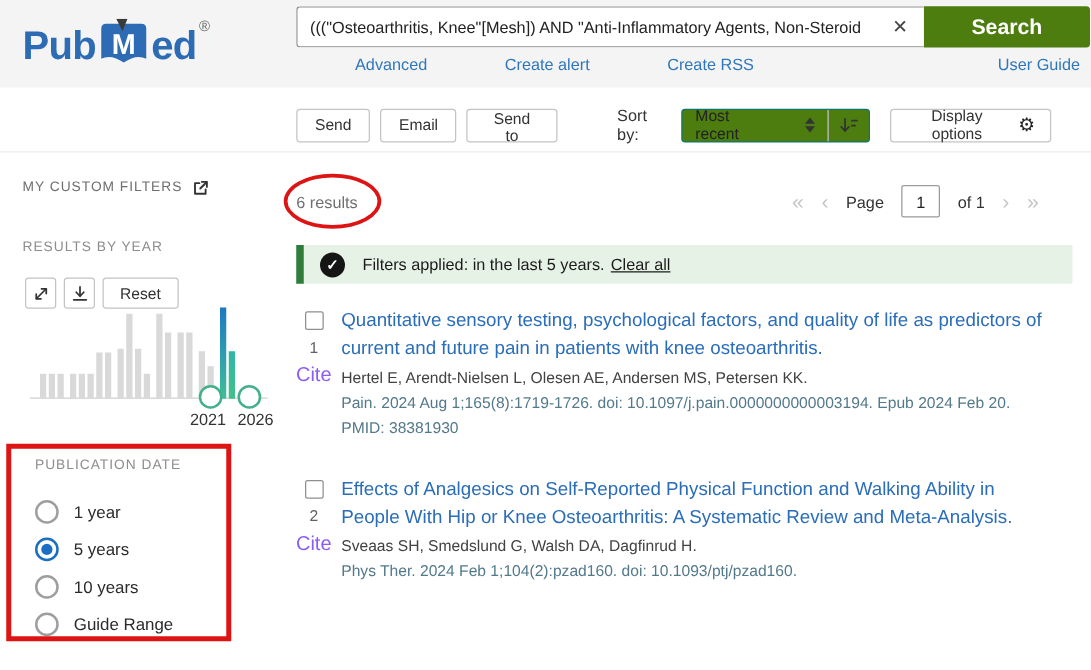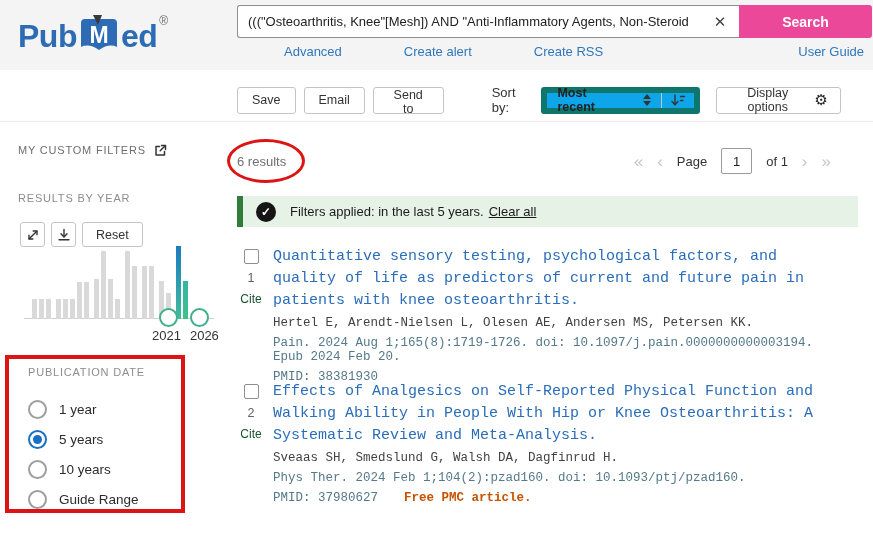--- a/index.html
+++ b/index.html
@@ -20,35 +20,35 @@
   .search-input {
     width:100%; height:33px; border:1px solid #8f8f8f; border-right:none; border-radius:3px 0 0 3px;
     padding:0 34px 0 10px; font-size:13px; font-family:"Liberation Sans",sans-serif; color:#222; background:#fff;
     white-space:nowrap; overflow:hidden;
   }
   .search-clear {
     position:absolute; right:6px; top:0; height:33px; width:26px; border:none; background:transparent;
     font-size:15px; color:#444; cursor:pointer; line-height:33px; text-align:center;
   }
   .search-btn {
-    width:133px; height:33px; background:#ec4899; color:#fff; border:none; border-radius:0 3px 3px 0;
-    font-size:14px; font-weight:bold; cursor:pointer; font-family:"Liberation Sans",sans-serif;
+    width:133px; height:33px; background:#4d7c0f; color:#fff; border:none; border-radius:0 3px 3px 0;
+    font-size:17px; font-weight:bold; cursor:pointer; font-family:"Liberation Sans",sans-serif;
   }
   .header-links { position:absolute; left:237px; top:44px; display:flex; gap:15px; font-size:13px; }
   .header-links a, .user-guide { color:#2e77bd; text-decoration:none; cursor:pointer;margin-left:47px; }
   .user-guide { position:absolute; right:9px; top:44px; font-size:13px; }
   
   .toolbar { position:absolute; left:237px; right:32px; top:86px; height:28px; display:flex; align-items:center; }
   .tb-btn {
     height:27px; padding:0 14px; background:#fff; border:1px solid #c4c4c4; border-radius:3px;
     font-size:12.5px; color:#333; margin-right:8px; cursor:pointer; font-family:"Liberation Sans",sans-serif;
   }
   .sort-area { display:flex; align-items:center; margin-left:auto; }
   .sort-label { font-size:13px; color:#333; margin-right:8px;margin-left:40px; }
-  .sort-group { display:flex; align-items:stretch; border:6px solid #0f766e; border-radius:3px; height:27px; background:#0ea5e9;font-weight:bold; }
+  .sort-group { display:flex; align-items:stretch; border:1px solid #0f766e; border-radius:3px; height:27px; background:#4d7c0f; }
   .sort-select { display:flex; align-items:center; gap:26px; padding:0 10px; font-size:12.5px; color:#222; cursor:pointer; }
   .updown { display:flex; flex-direction:column; gap:2px; }
   .tri-up { width:0; height:0; border-left:4px solid transparent; border-right:4px solid transparent; border-bottom:5px solid #333; }
   .tri-dn { width:0; height:0; border-left:4px solid transparent; border-right:4px solid transparent; border-top:5px solid #333; }
   .sort-order { display:flex; align-items:center; padding:0 8px; border-left:1px solid #c4c4c4; cursor:pointer; }
   .display-btn {
     display:flex; align-items:center; gap:8px; height:27px; padding:0 12px; margin-left:16px;
     background:#fff; border:1px solid #c4c4c4; border-radius:3px; font-size:12.5px; color:#333; cursor:pointer;
     font-family:"Liberation Sans",sans-serif;
   }
@@ -65,22 +65,22 @@
   .banner-check { width:20px; height:20px; border-radius:50%; background:#151515; color:#fff; font-size:12px; font-weight:bold; display:flex; align-items:center; justify-content:center; margin:0 14px 0 13px; }
   .banner-text { font-size:13px; color:#1b1b1b; }
   .banner-clear { color:#1b1b1b; text-decoration:underline; margin-left:5px; cursor:pointer; }
   
   .article { position:absolute; left:237px; width:600px; display:flex; }
   .article-1 { top:246px; }
   .article-2 { top:381px; }
   .art-gutter { width:28px; display:flex; flex-direction:column; align-items:center; gap:7px; padding-top:3px; flex-shrink:0; }
   .art-check { width:15px; height:15px; border:1.5px solid #8f8f8f; border-radius:2px; background:#fff; cursor:pointer; }
   .art-num { font-size:12.5px; color:#616161; }
-  .art-cite { font-size:12px; color:#14532d; cursor:pointer; }
-  .art-body { margin-left:8px; width:575px;font-family:Liberation Mono, monospace; }
+  .art-cite { font-size:16px; color:#8b5cf6; cursor:pointer; }
+  .art-body { margin-left:8px; width:575px; }
   .art-title { font-size:15px; line-height:1.45; color:#2a6db9; text-decoration:none; cursor:pointer; display:block; }
   .art-authors { font-size:12.5px; color:#424242; margin-top:5px; }
   .art-citation { font-size:12.5px; color:#53798a; margin-top:6px; }
   .art-pmid-row { font-size:12.5px; color:#53798a; margin-top:6px; display:flex; }
   .free-pmc { color:#c75300; font-weight:bold; margin-left:26px; }
   
   .side-heading { font-size:11px; letter-spacing:0.8px; color:#8d8d8d; text-transform:uppercase; }
   .custom-filters { position:absolute; left:18px; top:144px; display:flex; align-items:flex-start; gap:8px; }
   .custom-filters .side-heading { color:#6e6e6e; }
   .ext-icon { cursor:pointer; display:inline-flex; }
@@ -141,21 +141,21 @@
 
   <div class="header-links">
     <a>Advanced</a>
     <a>Create alert</a>
     <a>Create RSS</a>
   </div>
   <a class="user-guide">User Guide</a>
 </div>
 
 <div class="toolbar">
-  <button class="tb-btn">Save</button>
+  <button class="tb-btn">Send</button>
   <button class="tb-btn">Email</button>
   <button class="tb-btn">Send to</button>
 
   <div class="sort-area">
     <span class="sort-label">Sort by:</span>
     <div class="sort-group">
       <div class="sort-select">
         <span>Most recent</span>
         <span class="updown">
           <span class="tri-up"></span>
@@ -217,24 +217,20 @@
 <div class="article article-2">
   <div class="art-gutter">
     <div class="art-check"></div>
     <span class="art-num">2</span>
     <a class="art-cite">Cite</a>
   </div>
   <div class="art-body">
     <a class="art-title">Effects of Analgesics on Self-Reported Physical Function and Walking Ability in People With Hip or Knee Osteoarthritis: A Systematic Review and Meta-Analysis.</a>
     <div class="art-authors">Sveaas SH, Smedslund G, Walsh DA, Dagfinrud H.</div>
     <div class="art-citation">Phys Ther. 2024 Feb 1;104(2):pzad160. doi: 10.1093/ptj/pzad160.</div>
-    <div class="art-pmid-row">
-      <span>PMID: 37980627</span>
-      <span class="free-pmc">Free PMC article.</span>
-    </div>
   </div>
 </div>
 
 <div class="custom-filters">
   <span class="side-heading">MY CUSTOM FILTERS</span>
   <span class="ext-icon">
     <svg class="stroke-ic" width="13" height="13" viewBox="0 0 13 13" style="stroke-width:1.5">
       <path d="M5.5 2.5 H2 V11 H10.5 V7.5"></path>
       <path d="M7.5 1.5 H11.5 V5.5"></path>
       <path d="M11.2 1.8 L6.2 6.8"></path>

